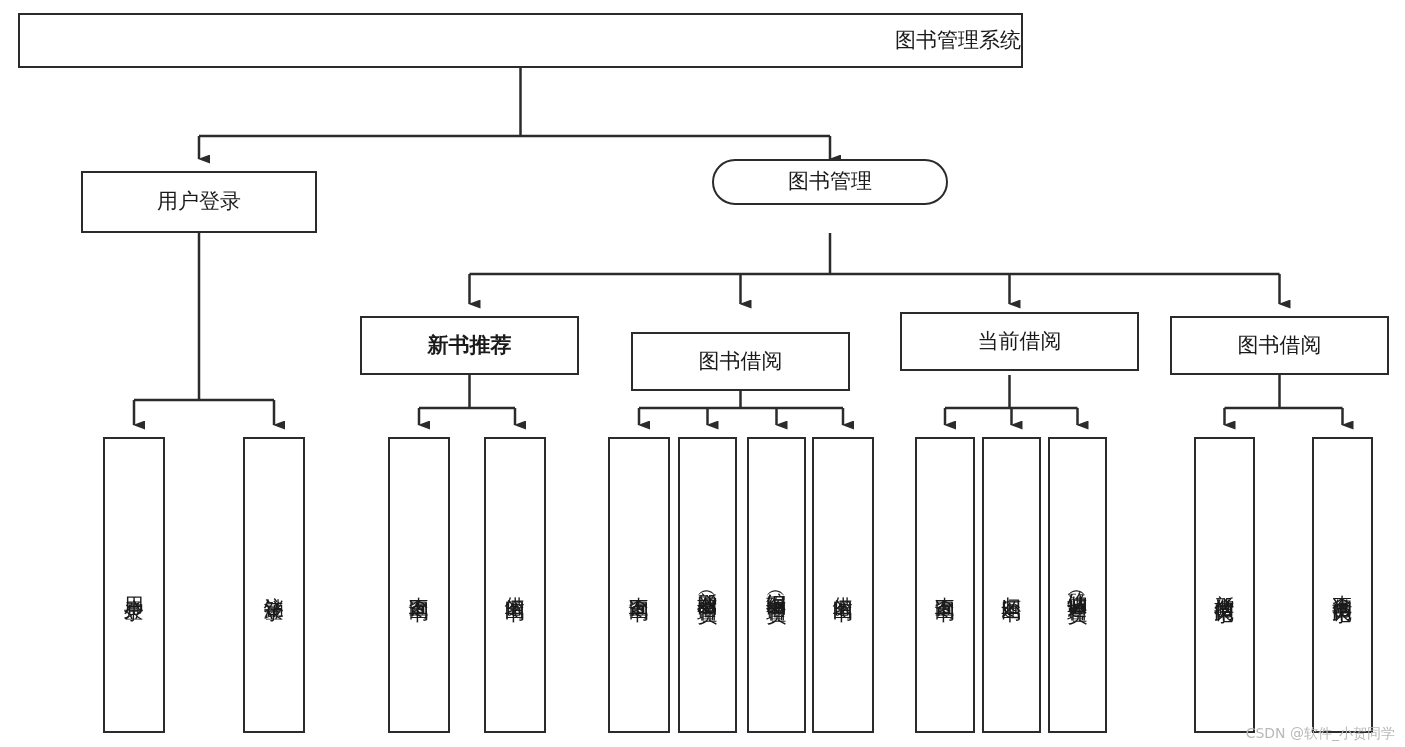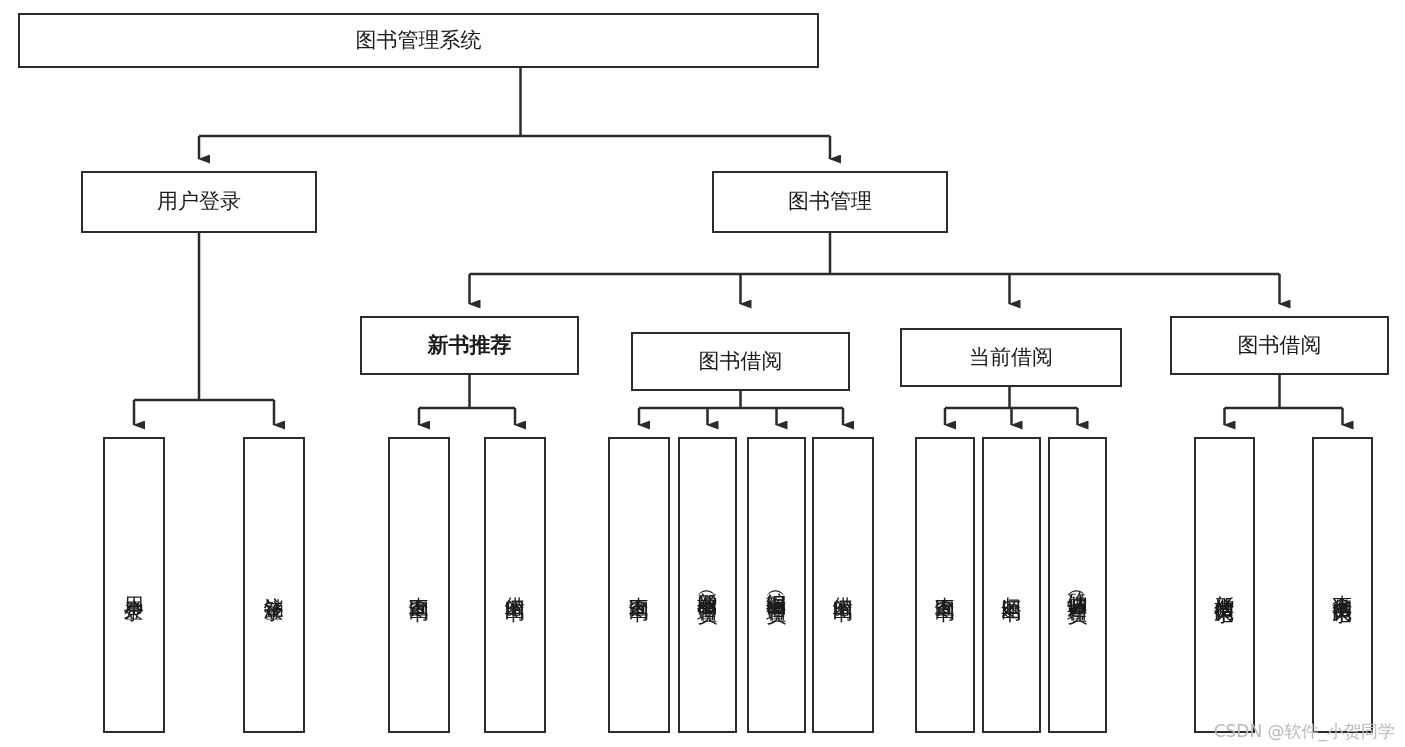--- a/index.html
+++ b/index.html
@@ -49,21 +49,21 @@
   .node.vertical .node-label {
     writing-mode: vertical-rl;
     text-orientation: upright;
     font-size: 20px;
     letter-spacing: 2px;
   }
   .watermark {
     position: absolute;
     right: 10px;
     bottom: 4px;
-    font-size: 17px;
+    font-size: 14px;
     color: #b9b9b9;
     white-space: nowrap;
     font-family: "DejaVu Sans", "Liberation Sans", sans-serif;
     margin-left: 44px;
   }
 </style>
 </head>
 <body>
 
 <div id="diagram-root">
@@ -104,36 +104,36 @@
         <line x1="1011.5" y1="408" x2="1011.5" y2="425" stroke="#2b2b2b" stroke-width="2.5" marker-end="url(#arrowhead)"></line>
         <line x1="1077.5" y1="408" x2="1077.5" y2="425" stroke="#2b2b2b" stroke-width="2.5" marker-end="url(#arrowhead)"></line>
         <line x1="1279.5" y1="375" x2="1279.5" y2="408" stroke="#2b2b2b" stroke-width="2.5"></line>
         <line x1="1224.5" y1="408" x2="1342.5" y2="408" stroke="#2b2b2b" stroke-width="2.5"></line>
         <line x1="1224.5" y1="408" x2="1224.5" y2="425" stroke="#2b2b2b" stroke-width="2.5" marker-end="url(#arrowhead)"></line>
         <line x1="1342.5" y1="408" x2="1342.5" y2="425" stroke="#2b2b2b" stroke-width="2.5" marker-end="url(#arrowhead)"></line>
       </g>
   </svg>
 
   <div id="node-layer">
-      <div class="node horizontal" style="left: 18px; top: 13px; width: 801px; height: 55px;">
+      <div class="node horizontal" style="left: 18px; top: 13px; width: 1005px; height: 55px; justify-content: flex-end;">
         <span class="node-label">图书管理系统</span>
       </div>
       <div class="node horizontal" style="left: 81px; top: 171px; width: 236px; height: 62px;">
         <span class="node-label">用户登录</span>
       </div>
-      <div class="node horizontal" style="left: 712px; top: 171px; width: 236px; height: 62px;">
+      <div class="node horizontal" style="left: 712px; top: 159px; width: 236px; height: 46px; border-radius: 25px;">
         <span class="node-label">图书管理</span>
       </div>
       <div class="node horizontal" style="left: 360px; top: 316px; width: 219px; height: 59px; font-weight: bold;">
         <span class="node-label">新书推荐</span>
       </div>
       <div class="node horizontal" style="left: 631px; top: 332px; width: 219px; height: 59px;">
         <span class="node-label">图书借阅</span>
       </div>
-      <div class="node horizontal" style="left: 900px; top: 328px; width: 222px; height: 59px;">
+      <div class="node horizontal" style="left: 900px; top: 312px; width: 239px; height: 59px;">
         <span class="node-label">当前借阅</span>
       </div>
       <div class="node horizontal" style="left: 1170px; top: 316px; width: 219px; height: 59px;">
         <span class="node-label">图书借阅</span>
       </div>
       <div class="node vertical" style="left: 103px; top: 437px; width: 62px; height: 296px;">
         <span class="node-label">用户登录</span>
       </div>
       <div class="node vertical" style="left: 243px; top: 437px; width: 62px; height: 296px;">
         <span class="node-label">注销登录</span>

